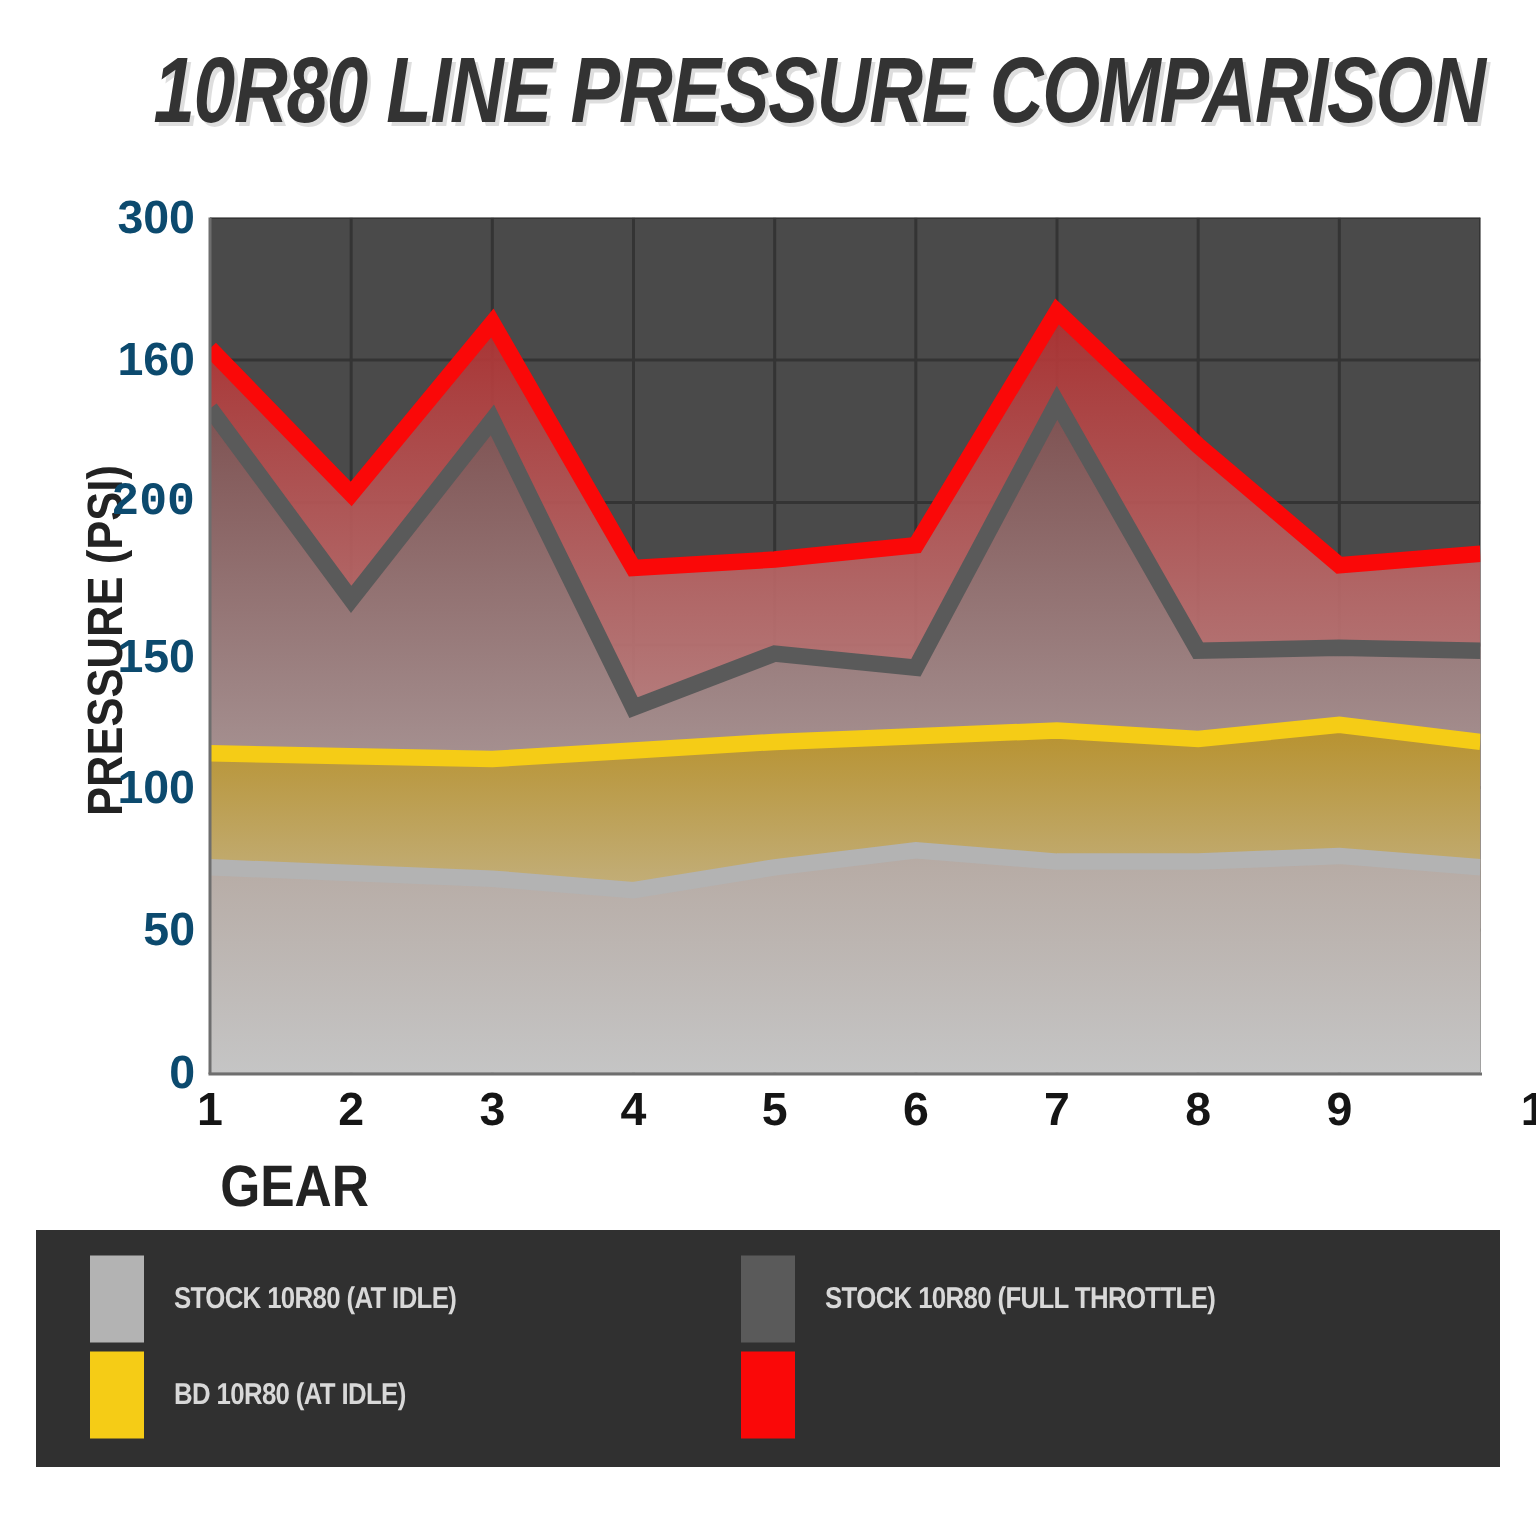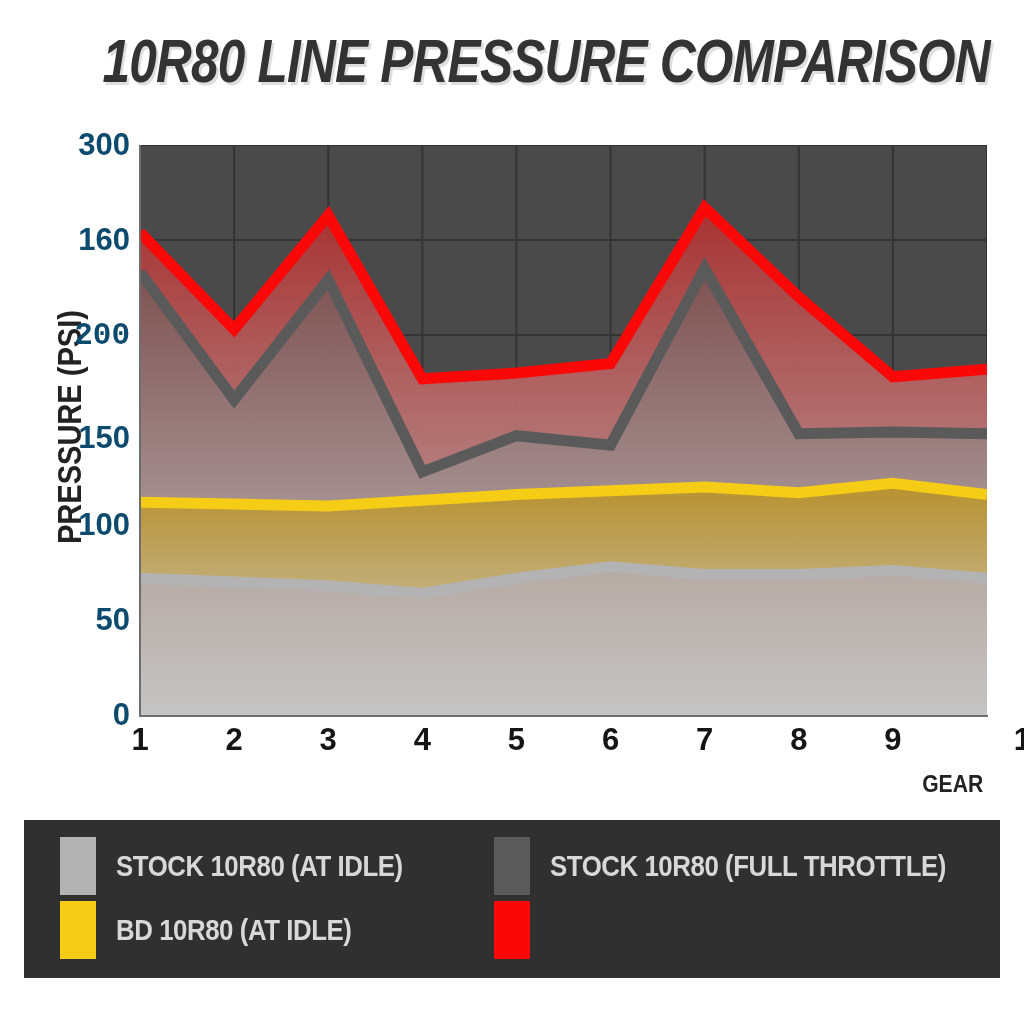--- a/index.html
+++ b/index.html
@@ -58,22 +58,22 @@
     letter-spacing: 0px;
     white-space: nowrap;
   }
   #y-axis-title span { display: inline-block; transform: scaleX(0.88); }
 
   #x-axis-title {
     position: absolute;
     left: 140px;
     top: 652px;
     width: 847px;
-    text-align: right;
-    font-size: 24px;
+    text-align: left;
+    font-size: 39px;
     font-weight: bold;
     color: #222222;
     white-space: nowrap;
   }
   #x-axis-title span { display: inline-block; transform: scaleX(0.88); }
 
   .y-tick-label {
     position: absolute;
     right: 0;
     width: 80px;
@@ -151,21 +151,21 @@
   }
   .legend-item.col1 { width: 462px; padding-left: 36px; box-sizing: border-box; }
   .legend-item.col2 { width: 500px; padding-left: 8px; box-sizing: border-box; }
   .legend-swatch {
     width: 36px;
     height: 58px;
     flex: 0 0 36px;
   }
   .legend-label {
     margin-left: 20px;
-    font-size: 30px;
+    font-size: 20px;
     font-weight: bold;
     color: #d8d8d8;
     white-space: nowrap;
     letter-spacing: -0.5px;
   }
   .legend-label span { display: inline-block; transform: scaleX(0.86); transform-origin: 0 50%; }
 </style>
 </head>
 <body>
 

